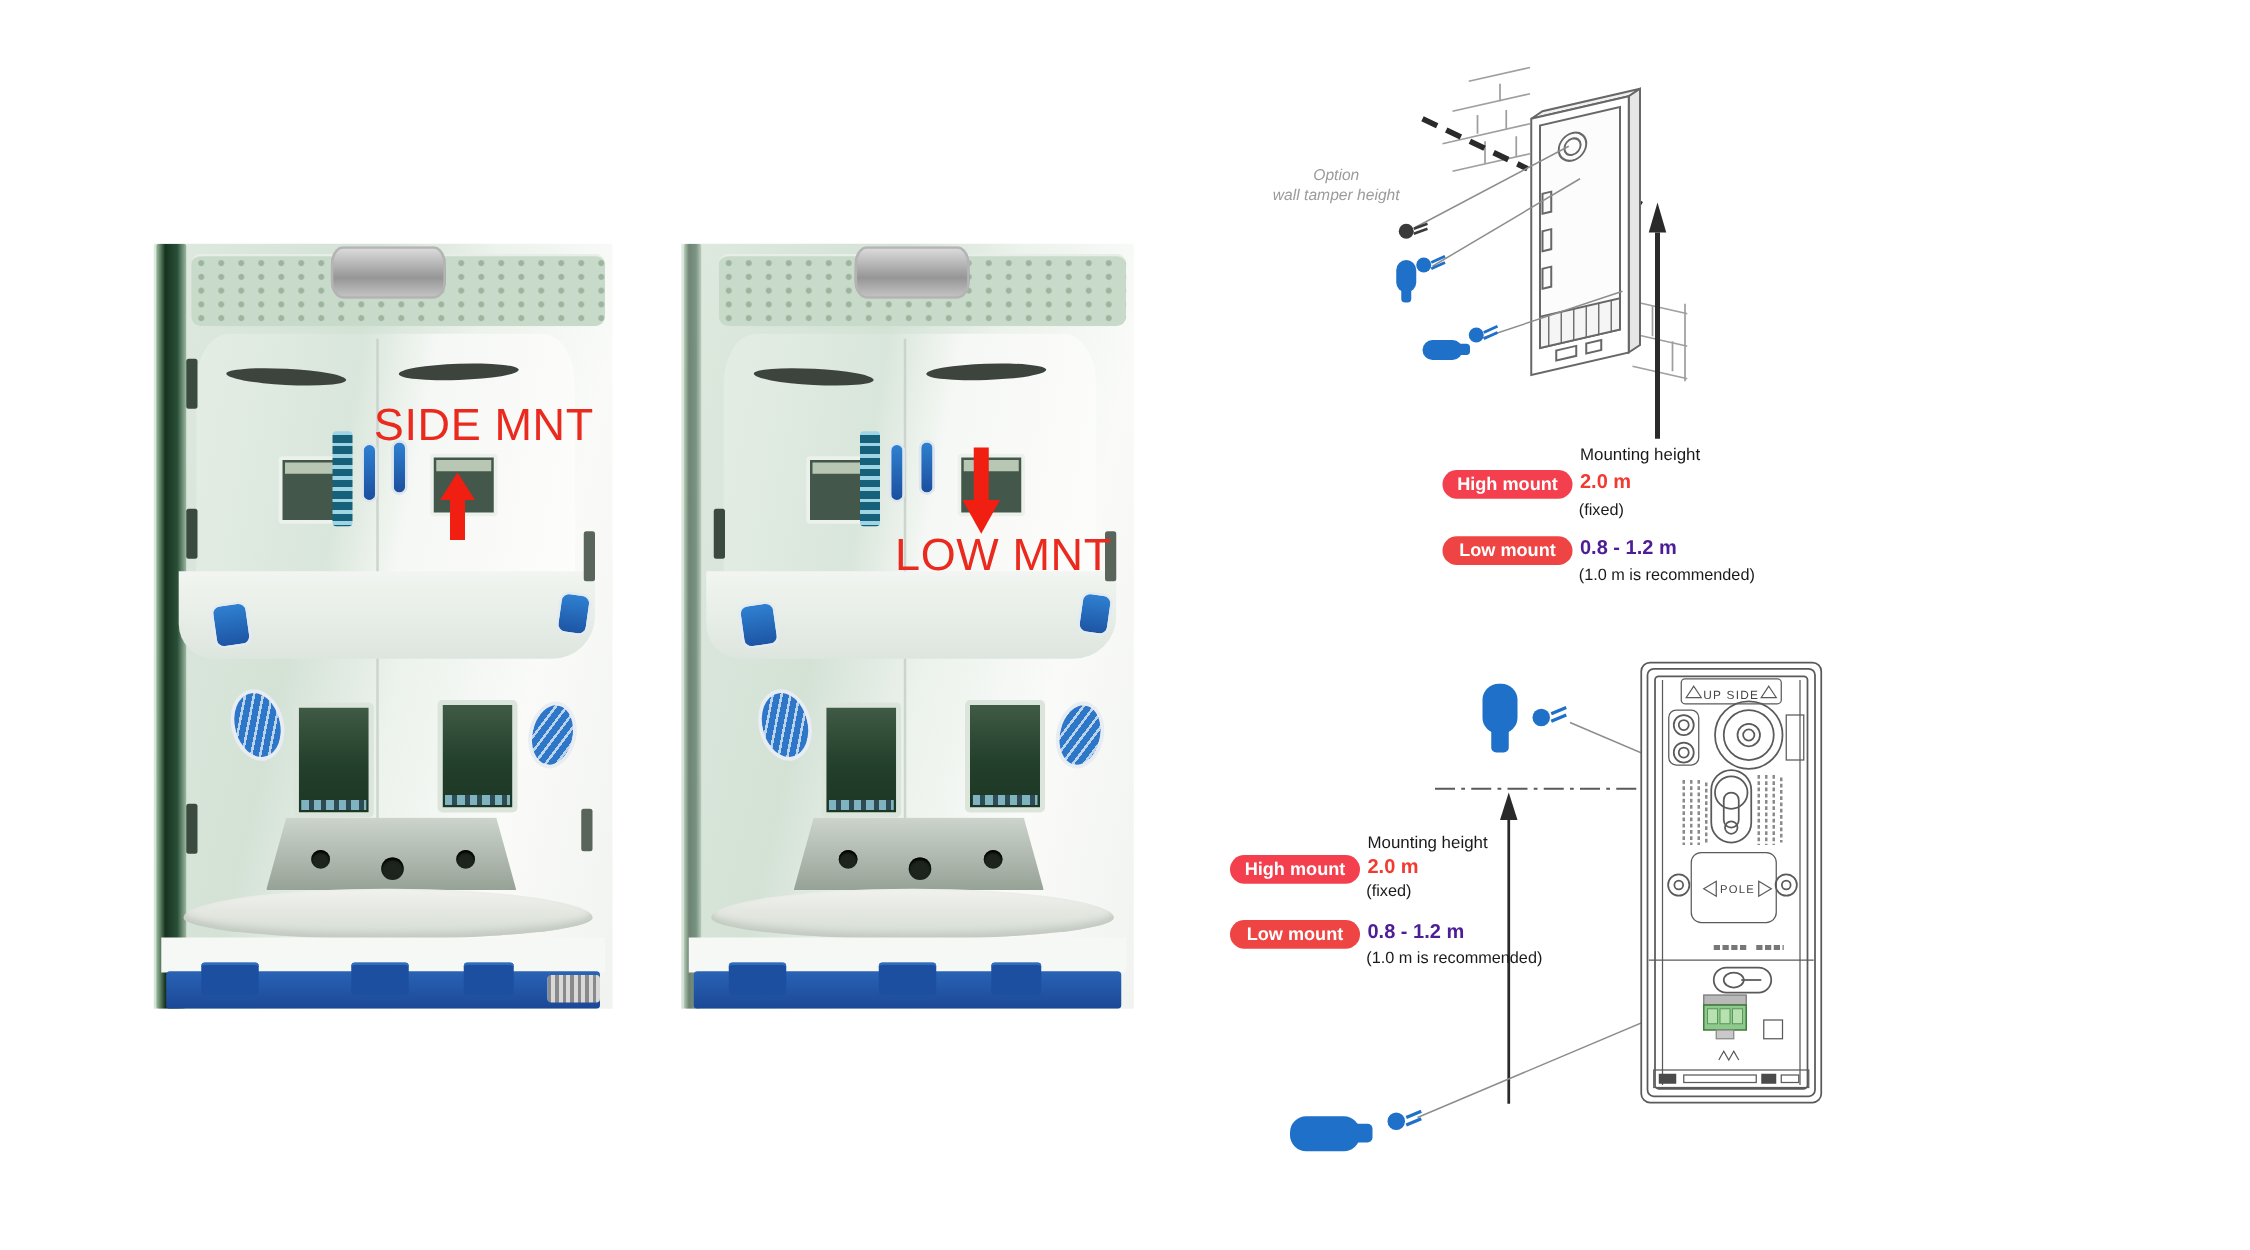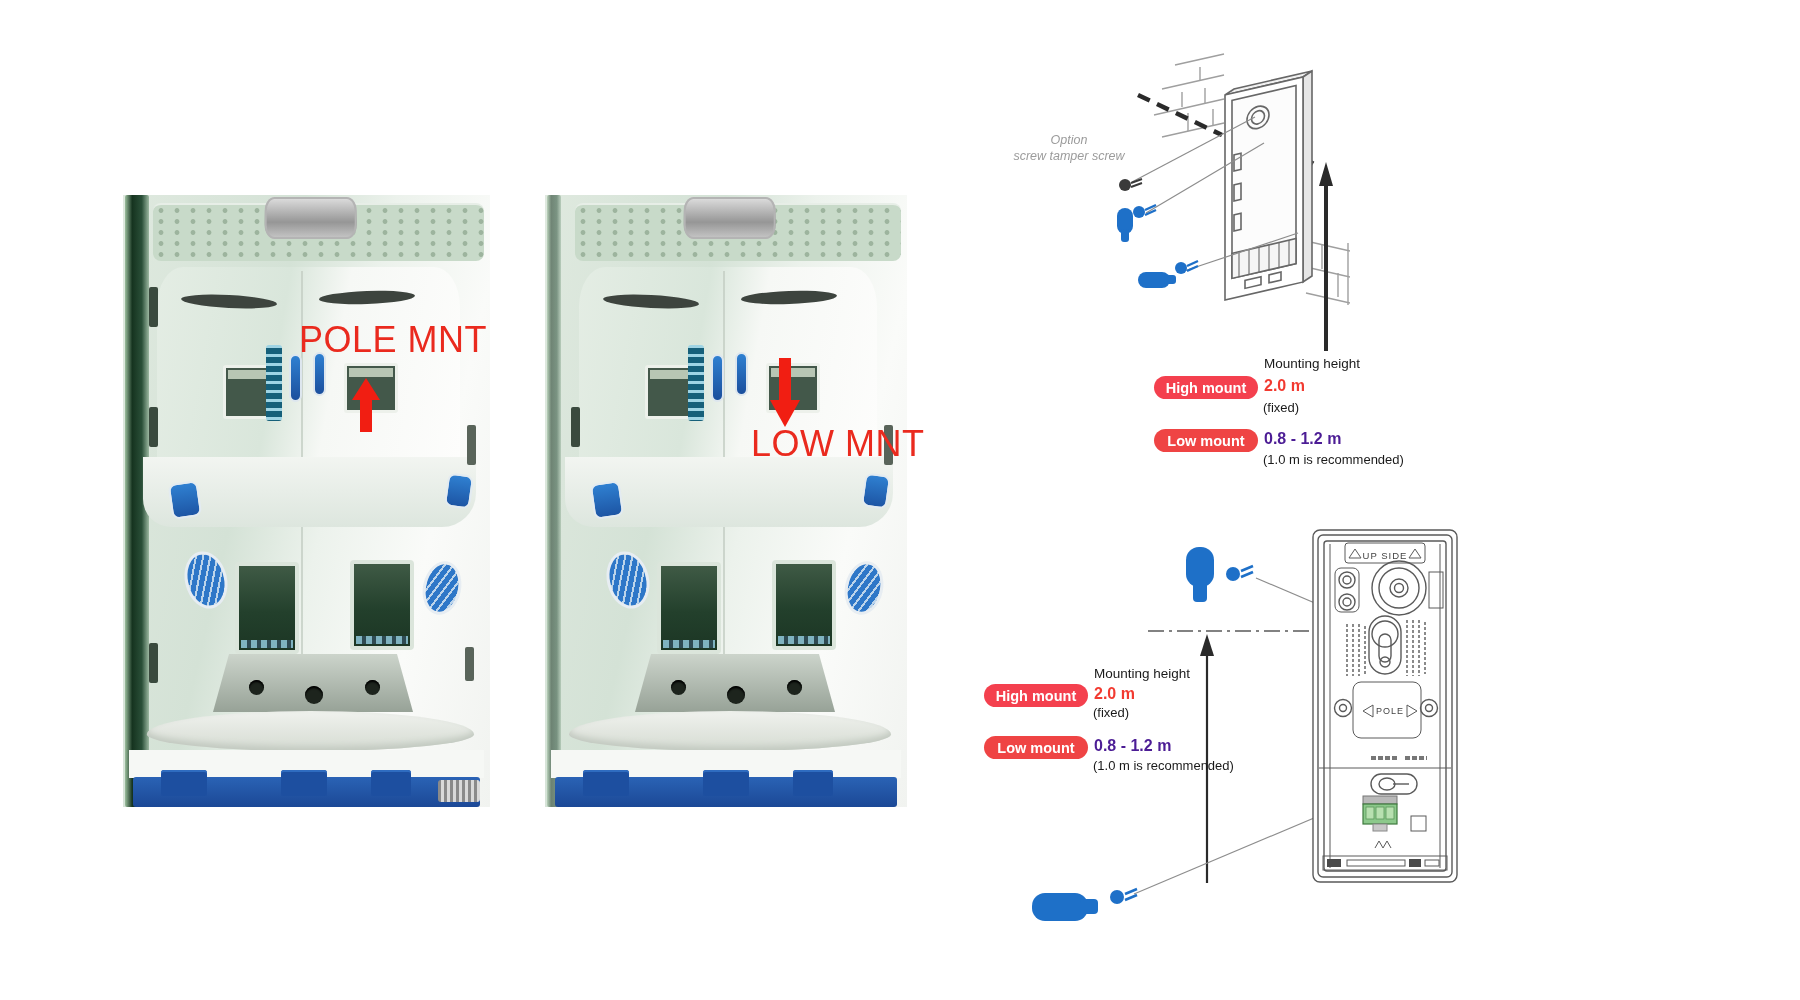--- a/index.html
+++ b/index.html
@@ -75,21 +75,21 @@
   .pp-bb-tab{top:-7px;width:46px;height:26px;border-radius:3px;background:#1d4fa0;box-shadow:inset 0 2px 0 #2f6cc0;}
   .pp-bb-tab.b1{left:28px;}
   .pp-bb-tab.b2{left:148px;}
   .pp-bb-tab.b3{left:238px;width:40px;}
   .pp-spring{right:0;top:3px;width:42px;height:22px;
              background:repeating-linear-gradient(90deg,#8a8a8a 0 3px,#d9d9d9 3px 6px);border-radius:3px;}
 
   
   .annot-text{position:absolute;color:#ea2a1e;font-size:36px;letter-spacing:.5px;line-height:1;white-space:nowrap;z-index:5;}
   .annot-high{left:299px;top:322px;}
-  .annot-low{left:751px;top:426px;}
+  .annot-low{left:716px;top:426px;}
   .arrow{position:absolute;z-index:5;}
   .arrow i{position:absolute;display:block;}
   .arrow-up{left:352px;top:378px;width:28px;height:54px;}
   .arrow-up .head{left:0;top:0;width:0;height:0;border-left:14px solid transparent;border-right:14px solid transparent;border-bottom:22px solid #f11e12;}
   .arrow-up .stem{left:8px;top:21px;width:12px;height:33px;background:#f11e12;}
   .arrow-down{left:770px;top:358px;width:30px;height:69px;}
   .arrow-down .stem{left:9px;top:0;width:12px;height:44px;background:#f11e12;}
   .arrow-down .head{left:0;top:42px;width:0;height:0;border-left:15px solid transparent;border-right:15px solid transparent;border-top:27px solid #f11e12;}
 
   
@@ -186,21 +186,21 @@
     <div class="pp-whiteband" data-name="base-band"></div>
     <div class="pp-bluebase" data-name="blue-base">
       <div class="pp-bb-tab b1" data-name="base-tab"></div>
       <div class="pp-bb-tab b2" data-name="base-tab"></div>
       <div class="pp-bb-tab b3" data-name="base-tab"></div>
     </div>
     <div class="pp-notch n2" data-name="edge-notch"></div>
     <div class="pp-notch n4" data-name="edge-notch"></div>
   </figure>
 
-  <div class="annot-text annot-high" data-name="high-mount-annotation">POLE MNT</div>
+  <div class="annot-text annot-high" data-name="high-mount-annotation">SIDE MNT</div>
   <div class="arrow arrow-up" data-name="arrow-up-icon">
       <i class="head"></i>
       <i class="stem"></i>
     </div>
   <div class="arrow arrow-down" data-name="arrow-down-icon">
       <i class="stem"></i>
       <i class="head"></i>
     </div>
   <div class="annot-text annot-low" data-name="low-mount-annotation">LOW MNT</div>
 
@@ -270,21 +270,21 @@
     </g>
     <g data-name="wall-anchor-icon" fill="#1e70c8">
       <rect x="88" y="227" width="32" height="16" rx="8"></rect>
         <rect x="114" y="230" width="12" height="9" rx="3"></rect>
       <circle cx="131" cy="223" r="6"></circle>
       <path d="M137,221 L148,216 M137,226 L148,221" stroke="#1e70c8" stroke-width="2.4"></path>
     </g>
   </svg>
   <div class="option-note" data-name="option-note">
     <div data-name="option-note-line1">Option</div>
-    <div data-name="option-note-line2">screw tamper screw</div>
+    <div data-name="option-note-line2">wall tamper height</div>
   </div>
 
   <div class="lb mh-label" style="left:1264px;top:356px;" data-name="mounting-height-label">Mounting height</div>
   <div class="lb pill pill-red" style="left:1154px;top:376px;" data-name="high-mount-badge">High mount</div>
   <div class="lb val val-red" style="left:1264px;top:377px;" data-name="high-mount-value">2.0 m</div>
   <div class="lb note" style="left:1263px;top:400px;" data-name="high-mount-note">(fixed)</div>
   <div class="lb pill pill-cyan" style="left:1154px;top:429px;" data-name="low-mount-badge">Low mount</div>
   <div class="lb val val-cyan" style="left:1264px;top:430px;" data-name="low-mount-value">0.8 - 1.2 m</div>
   <div class="lb note" style="left:1263px;top:452px;" data-name="low-mount-note">(1.0 m is recommended)</div>
 

